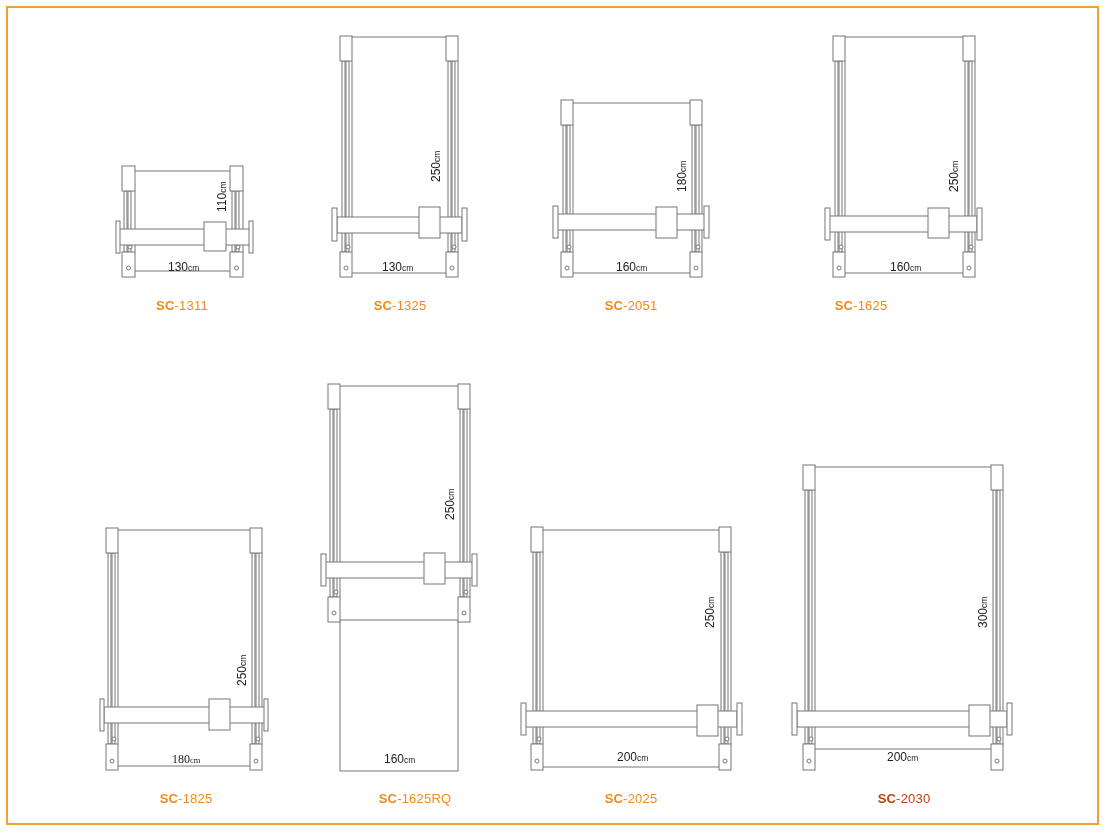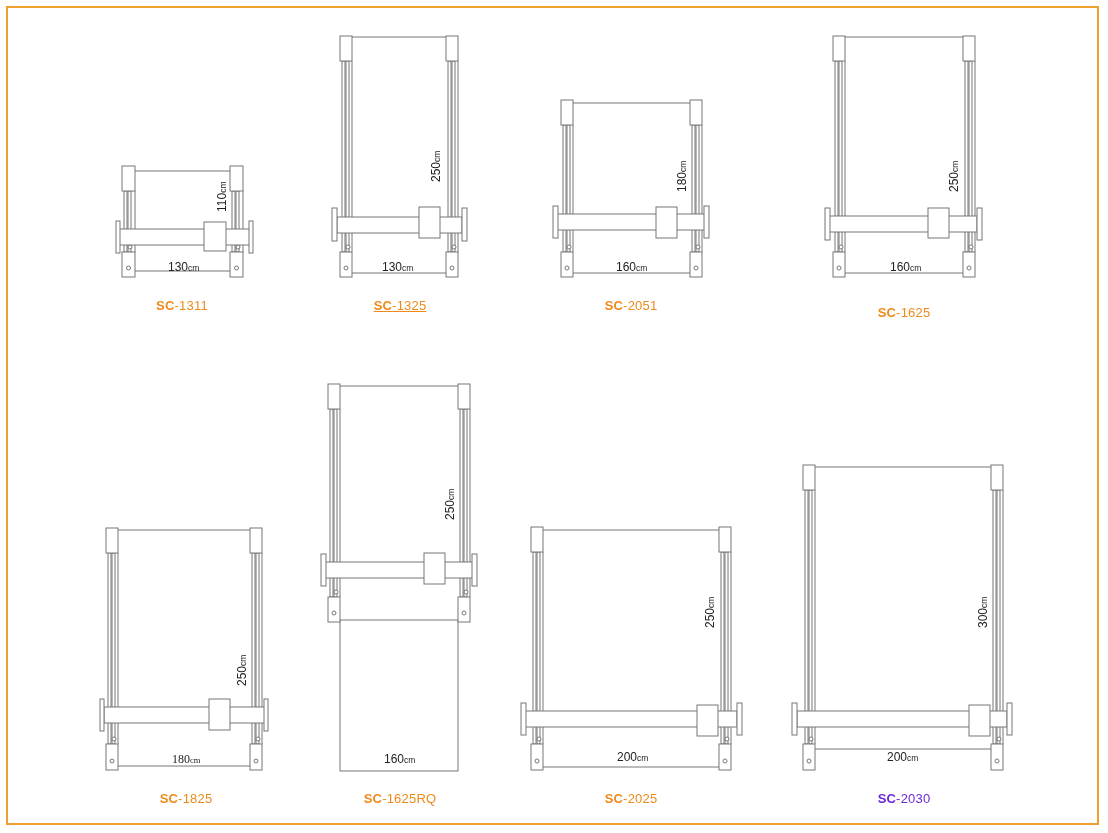--- a/index.html
+++ b/index.html
@@ -63,21 +63,21 @@
         <rect x="446" y="252" width="12" height="25" fill="#fff" stroke="#777777" stroke-width="1"></rect>
         <circle cx="452" cy="268" r="2" fill="#fff" stroke="#777777"></circle>
         <circle cx="454" cy="247" r="2" fill="#fff" stroke="#777777"></circle>
         <rect x="337" y="217" width="125" height="16" fill="#fff" stroke="#777777" stroke-width="1"></rect>
         <rect x="332" y="208" width="5" height="33" fill="#fff" stroke="#777777" stroke-width="1"></rect>
         <rect x="462" y="208" width="5" height="33" fill="#fff" stroke="#777777" stroke-width="1"></rect>
         <rect x="419" y="207" width="21" height="31" fill="#fff" stroke="#777777" stroke-width="1"></rect>
       </svg>
       <div class="dim" style="left: 382px; top: 261px;"><span>130</span><small>cm</small></div>
       <div class="dim v" style="left: 430px; top: 182px;"><span>250</span><small>cm</small></div>
-      <div class="caption" style="left: 400px; top: 298px; color: rgb(238, 138, 26); text-decoration: underline;"><b>SC</b><span>-1325</span></div>
+      <div class="caption" style="left: 400px; top: 298px; color: rgb(238, 138, 26);"><b>SC</b><span>-1325</span></div>
     </div>
     <div class="machine">
       <svg width="1108" height="833" viewBox="0 0 1108 833">
         <line x1="573" y1="103" x2="690" y2="103" stroke="#777777"></line>
         <line x1="573" y1="273" x2="690" y2="273" stroke="#777777"></line>
         <rect x="563" y="125" width="3" height="127" fill="#fff" stroke="#777777"></rect>
         <rect x="567" y="125" width="3" height="127" fill="#fff" stroke="#777777"></rect>
         <line x1="573" y1="125" x2="573" y2="252" stroke="#777777"></line>
         <rect x="561" y="100" width="12" height="25" fill="#fff" stroke="#777777" stroke-width="1"></rect>
         <rect x="561" y="252" width="12" height="25" fill="#fff" stroke="#777777" stroke-width="1"></rect>
@@ -117,21 +117,21 @@
         <rect x="963" y="252" width="12" height="25" fill="#fff" stroke="#777777" stroke-width="1"></rect>
         <circle cx="969" cy="268" r="2" fill="#fff" stroke="#777777"></circle>
         <circle cx="971" cy="247" r="2" fill="#fff" stroke="#777777"></circle>
         <rect x="829" y="216" width="148" height="16" fill="#fff" stroke="#777777" stroke-width="1"></rect>
         <rect x="825" y="208" width="5" height="32" fill="#fff" stroke="#777777" stroke-width="1"></rect>
         <rect x="977" y="208" width="5" height="32" fill="#fff" stroke="#777777" stroke-width="1"></rect>
         <rect x="928" y="208" width="21" height="30" fill="#fff" stroke="#777777" stroke-width="1"></rect>
       </svg>
       <div class="dim" style="left: 890px; top: 261px;"><span>160</span><small>cm</small></div>
       <div class="dim v" style="left: 948px; top: 192px;"><span>250</span><small>cm</small></div>
-      <div class="caption" style="left: 904px; top: 298px; color: rgb(238, 138, 26); margin-top: 7px;"><b>SC</b><span>-1625</span></div>
+      <div class="caption" style="left: 861px; top: 298px; color: rgb(238, 138, 26);"><b>SC</b><span>-1625</span></div>
     </div>
     <div class="machine">
       <svg width="1108" height="833" viewBox="0 0 1108 833">
         <line x1="118" y1="530" x2="250" y2="530" stroke="#777777"></line>
         <line x1="118" y1="766" x2="250" y2="766" stroke="#777777"></line>
         <rect x="108" y="553" width="3" height="191" fill="#fff" stroke="#777777"></rect>
         <rect x="112" y="553" width="3" height="191" fill="#fff" stroke="#777777"></rect>
         <line x1="118" y1="553" x2="118" y2="744" stroke="#777777"></line>
         <rect x="106" y="528" width="12" height="25" fill="#fff" stroke="#777777" stroke-width="1"></rect>
         <rect x="106" y="744" width="12" height="26" fill="#fff" stroke="#777777" stroke-width="1"></rect>
@@ -171,21 +171,21 @@
         <rect x="458" y="597" width="12" height="25" fill="#fff" stroke="#777777" stroke-width="1"></rect>
         <circle cx="464" cy="613" r="2" fill="#fff" stroke="#777777"></circle>
         <circle cx="466" cy="592" r="2" fill="#fff" stroke="#777777"></circle>
         <rect x="325" y="562" width="148" height="16" fill="#fff" stroke="#777777" stroke-width="1"></rect>
         <rect x="321" y="554" width="5" height="32" fill="#fff" stroke="#777777" stroke-width="1"></rect>
         <rect x="472" y="554" width="5" height="32" fill="#fff" stroke="#777777" stroke-width="1"></rect>
         <rect x="424" y="553" width="21" height="31" fill="#fff" stroke="#777777" stroke-width="1"></rect>
       </svg>
       <div class="dim" style="left: 384px; top: 753px;"><span>160</span><small>cm</small></div>
       <div class="dim v" style="left: 444px; top: 520px;"><span>250</span><small>cm</small></div>
-      <div class="caption" style="left: 400px; top: 791px; color: rgb(238, 138, 26);"><b>SC</b><span>-1625RQ</span></div>
+      <div class="caption" style="left: 415px; top: 791px; color: rgb(238, 138, 26);"><b>SC</b><span>-1625RQ</span></div>
     </div>
     <div class="machine">
       <svg width="1108" height="833" viewBox="0 0 1108 833">
         <line x1="543" y1="530" x2="719" y2="530" stroke="#777777"></line>
         <line x1="543" y1="767" x2="719" y2="767" stroke="#777777"></line>
         <rect x="533" y="552" width="3" height="192" fill="#fff" stroke="#777777"></rect>
         <rect x="537" y="552" width="3" height="192" fill="#fff" stroke="#777777"></rect>
         <line x1="543" y1="552" x2="543" y2="744" stroke="#777777"></line>
         <rect x="531" y="527" width="12" height="25" fill="#fff" stroke="#777777" stroke-width="1"></rect>
         <rect x="531" y="744" width="12" height="26" fill="#fff" stroke="#777777" stroke-width="1"></rect>
@@ -225,15 +225,15 @@
         <rect x="991" y="744" width="12" height="26" fill="#fff" stroke="#777777" stroke-width="1"></rect>
         <circle cx="997" cy="761" r="2" fill="#fff" stroke="#777777"></circle>
         <circle cx="999" cy="739" r="2" fill="#fff" stroke="#777777"></circle>
         <rect x="797" y="711" width="210" height="16" fill="#fff" stroke="#777777" stroke-width="1"></rect>
         <rect x="792" y="703" width="5" height="32" fill="#fff" stroke="#777777" stroke-width="1"></rect>
         <rect x="1007" y="703" width="5" height="32" fill="#fff" stroke="#777777" stroke-width="1"></rect>
         <rect x="969" y="705" width="21" height="31" fill="#fff" stroke="#777777" stroke-width="1"></rect>
       </svg>
       <div class="dim" style="left: 887px; top: 751px;"><span>200</span><small>cm</small></div>
       <div class="dim v" style="left: 977px; top: 628px;"><span>300</span><small>cm</small></div>
-      <div class="caption" style="left: 904px; top: 791px; color: #6d28d9;"><b>SC</b><span>-2030</span></div>
+      <div class="caption" style="left: 904px; top: 791px; color: #c2410c;"><b>SC</b><span>-2030</span></div>
     </div>
   </div>
 
 </body></html>

